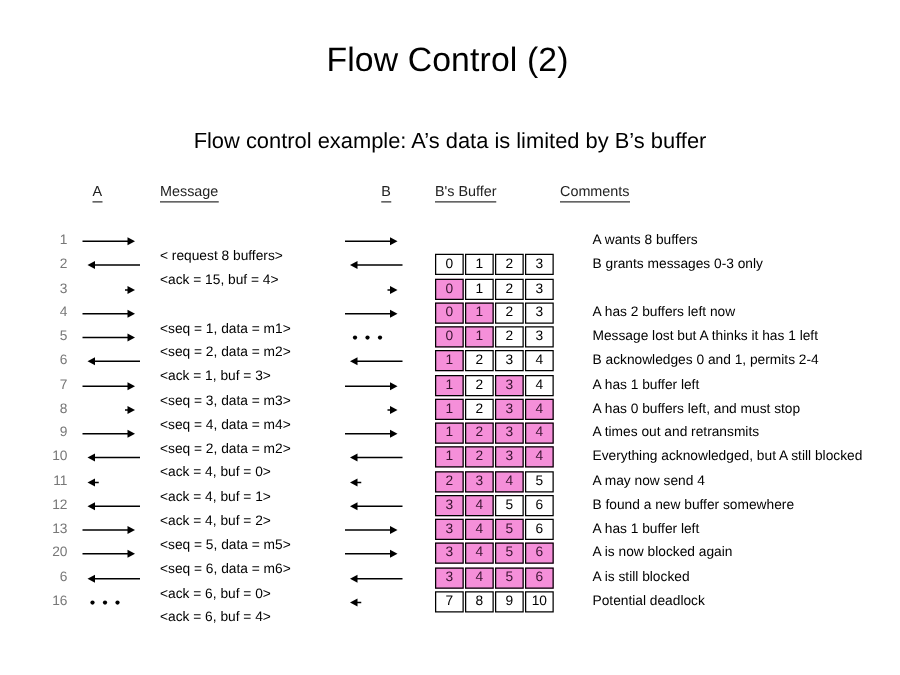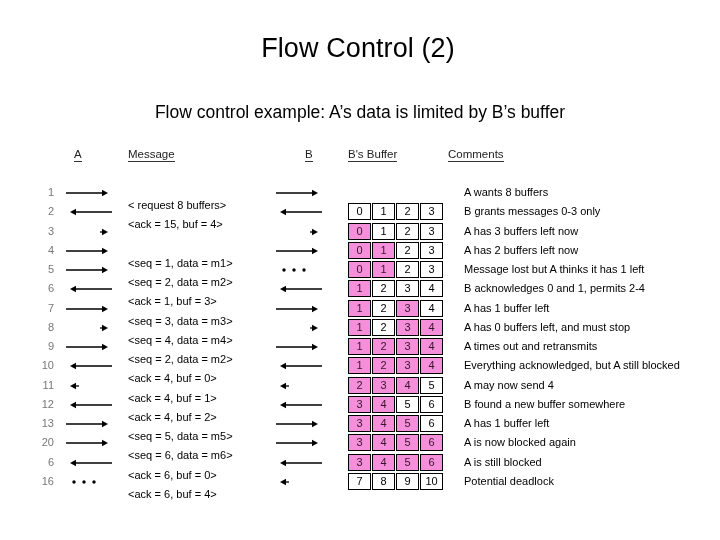--- a/index.html
+++ b/index.html
@@ -100,21 +100,21 @@
     left: 128px;
     font-size: 11px;
     color: #000;
     line-height: 17px;
     white-space: nowrap;
     margin-top: 13px;
   }
 
   .comment {
     position: absolute;
-    left: 464px;
+    left: 474px;
     font-size: 11px;
     color: #000;
     line-height: 17px;
     white-space: nowrap;
   }
 
   
   .arrowcell {
     position: absolute;
     height: 17px;
@@ -223,21 +223,20 @@
               <line x1="38" y1="9" x2="43" y2="9" stroke="#000" stroke-width="1.3"></line>
               <polygon points="46,9 40,5.8 40,12.2" fill="#000"></polygon>
             </svg>
           </div>
           <div class="buf">
             <div class="cell filled">0</div>
             <div class="cell">1</div>
             <div class="cell">2</div>
             <div class="cell">3</div>
           </div>
-          <div class="comment">A has 3 buffers left now</div>
         </div>
         <div class="row" style="top: 93.75px;">
           <div class="rownum">4</div>
           <div class="arrowcell col-a">
             <svg width="54" height="17" viewBox="0 0 54 17">
               <line x1="4" y1="9" x2="44" y2="9" stroke="#000" stroke-width="1.3"></line>
               <polygon points="46,9 40,5.8 40,12.2" fill="#000"></polygon>
             </svg>
           </div>
           <div class="msg">&lt;seq = 1, data = m1&gt;</div>

